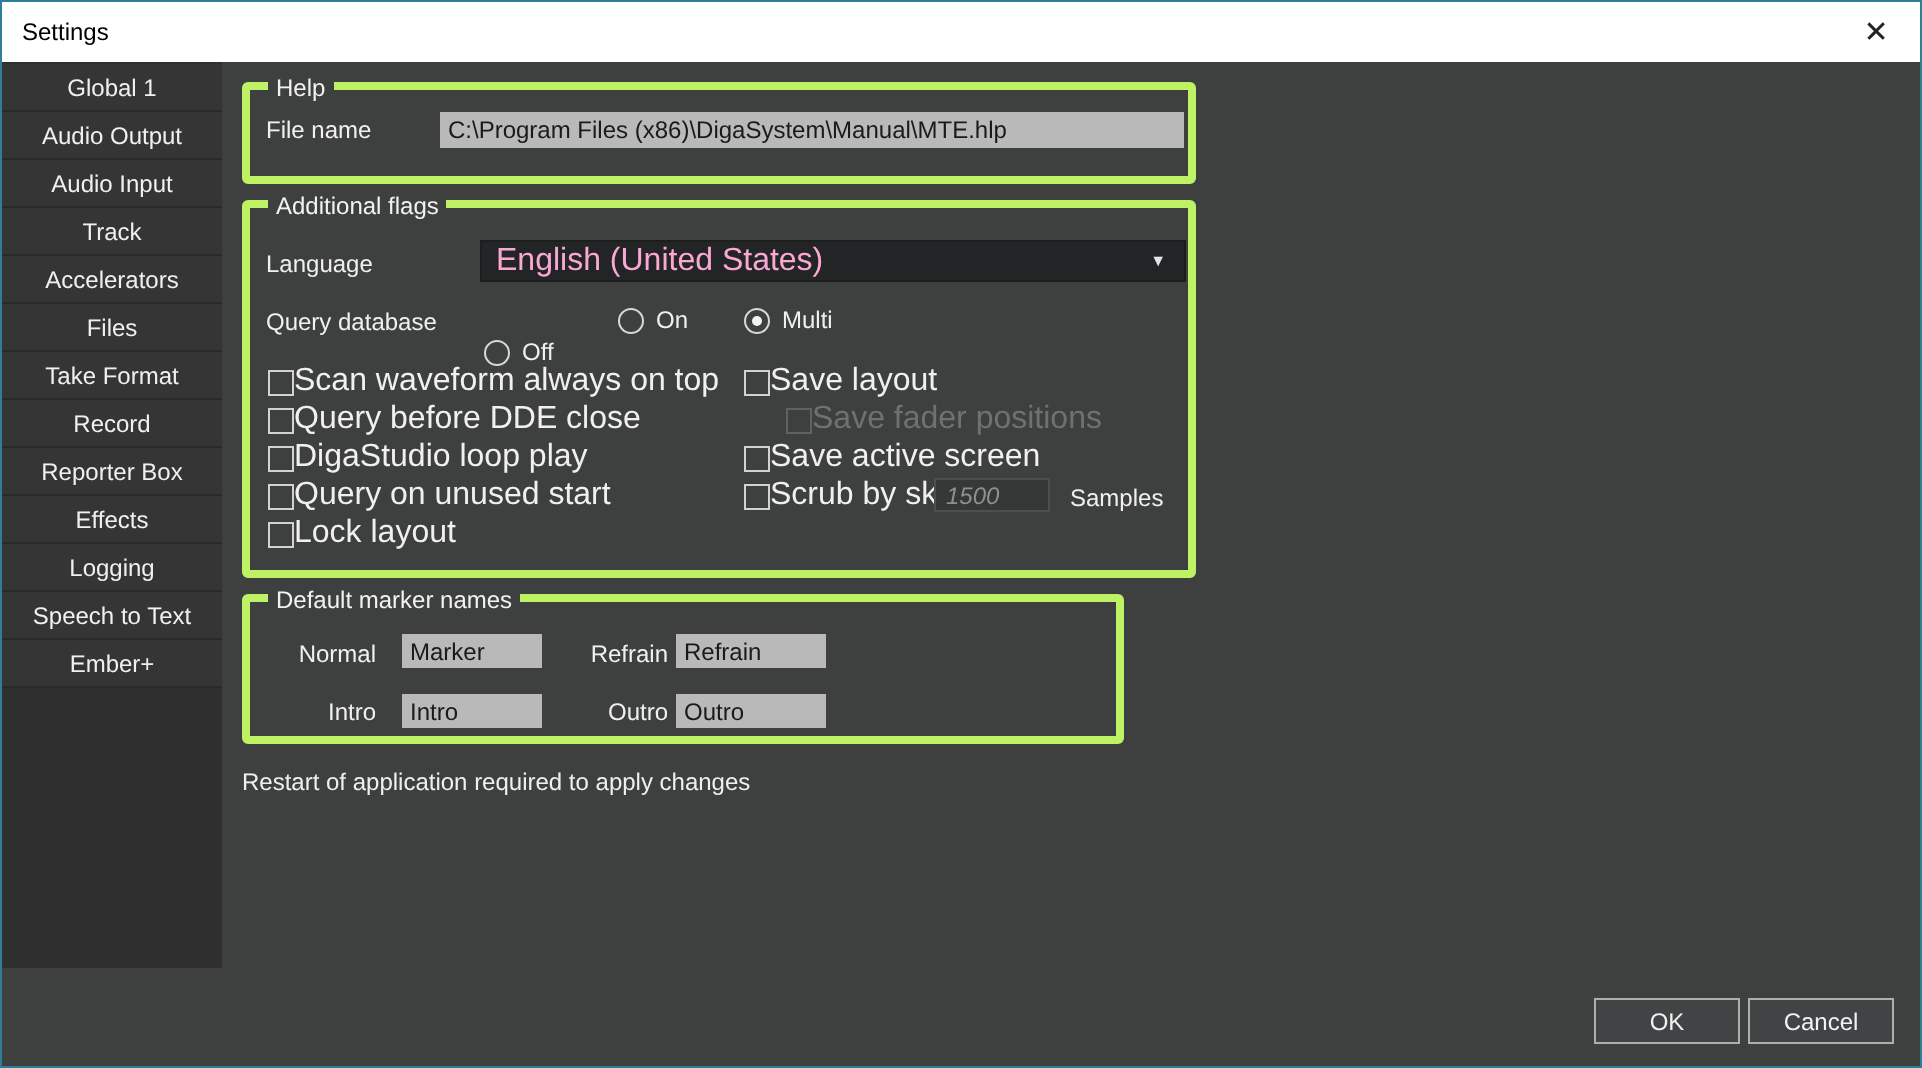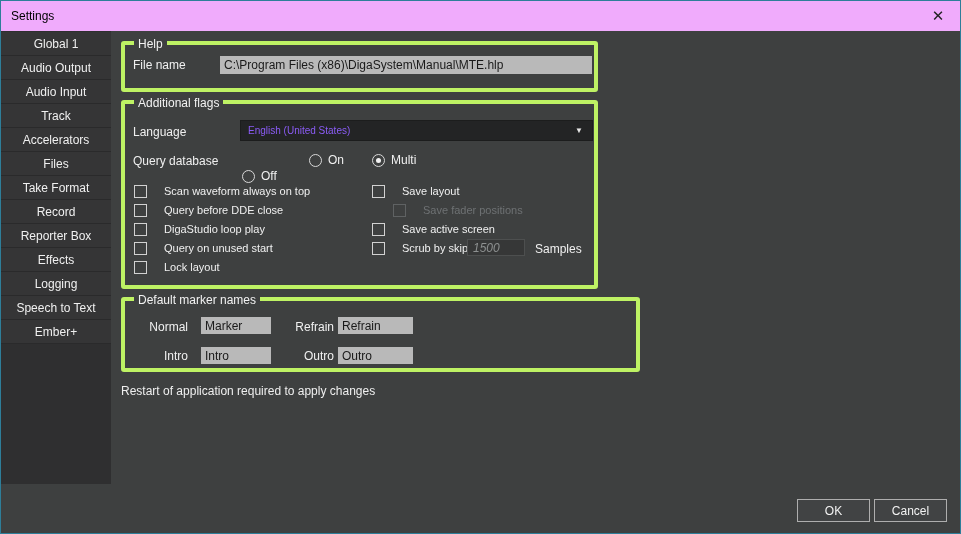--- a/index.html
+++ b/index.html
@@ -6,21 +6,21 @@
   html,body { background:#1e1e1e; }
   #window {
     position:relative; width:961px; height:534px;
     background:#3e4040; border:1px solid #2e7e99;
     font-family:"Liberation Sans", sans-serif; font-size:12px; color:#f0f0f0;
     overflow:hidden;
   }
   
   .titlebar {
     position:absolute; top:0; left:0; right:0; height:30px;
-    background:#f0abfc; color:#000; display:flex; align-items:center;
+    background:#ffffff; color:#000; display:flex; align-items:center;
   }
   .titlebar-title { padding-left:10px; font-size:12px; }
   .titlebar-close {
     margin-left:auto; width:44px; height:30px; display:flex;
     align-items:center; justify-content:center; font-size:15px; color:#222;
     cursor:default;
   }
   
   .sidebar {
     position:absolute; top:30px; left:0; width:110px; height:453px;
@@ -49,29 +49,29 @@
   }
   .darkfield {
     position:absolute; background:#363737; border:1px solid #4d4f4f;
     font-family:"Liberation Sans", sans-serif; font-size:12px; color:#8d9090;
     padding:0 5px; outline:none;font-style:italic;
   }
   .dropdown {
     position:absolute; background:#232425; border:1px solid #1c1d1d;
     display:flex; align-items:center; padding:0 7px; cursor:default;
   }
-  .dropdown-text { flex:1; color:#8b5cf6; font-size:10px; }
+  .dropdown-text { flex:1; color:#f9a8d4; font-size:16px; }
   .dropdown-arrow { color:#e6e6e6; font-size:8px; padding-right:2px; }
   
   .check-row { position:absolute; display:flex; align-items:center; height:14px; cursor:default; }
   .cb {
     width:13px; height:13px; border:1px solid #d2d2d2; background:transparent;
     display:inline-block; flex:0 0 auto;
   }
-  .cb-label { margin-left:17px; font-size:11px; color:#f0f0f0; white-space:nowrap; }
+  .cb-label { margin-left:0; font-size:16px; color:#f0f0f0; white-space:nowrap; }
   .check-row.disabled .cb { border-color:#5f6263; }
   .check-row.disabled .cb-label { color:#6e7173; }
   .radio-row { position:absolute; display:flex; align-items:center; height:14px; cursor:default; }
   .rb {
     width:13px; height:13px; border:1px solid #d8d8d8; border-radius:50%;
     display:flex; align-items:center; justify-content:center; flex:0 0 auto;
   }
   .rb .dot { width:5px; height:5px; border-radius:50%; background:transparent; }
   .radio-row.selected .rb .dot { background:#f2f2f2; }
   .rb-label { margin-left:6px; font-size:12px; color:#f0f0f0; }
@@ -178,21 +178,21 @@
       <span class="cb-label">Save active screen</span>
     </div>
     <div class="check-row" style="left:247px; top:137px;">
       <span class="cb"></span>
       <span class="cb-label">Scrub by skip</span>
     </div>
     <input class="darkfield" style="left: 342px; top: 135px; width: 58px; height: 17px;" disabled="" value="1500">
     <span class="glabel" style="left:410px; top:138px;">Samples</span>
   </div>
 
-  <div class="groupbox" style="left:120px; top:296px; width:519px; height:75px;">
+  <div class="groupbox" style="left:120px; top:296px; width:441px; height:75px;">
     <span class="groupbox-title">Default marker names</span>
 
     <span class="glabel" style="left:8px; top:19px; width:55px; text-align:right;">Normal</span>
     <input class="lightfield" style="left: 76px; top: 16px; width: 70px; height: 17px;" value="Marker">
     <span class="glabel" style="left:166px; top:19px; width:43px; text-align:right;">Refrain</span>
     <input class="lightfield" style="left: 213px; top: 16px; width: 75px; height: 17px;" value="Refrain">
 
     <span class="glabel" style="left:8px; top:48px; width:55px; text-align:right;">Intro</span>
     <input class="lightfield" style="left: 76px; top: 46px; width: 70px; height: 17px;" value="Intro">
     <span class="glabel" style="left:166px; top:48px; width:43px; text-align:right;">Outro</span>

